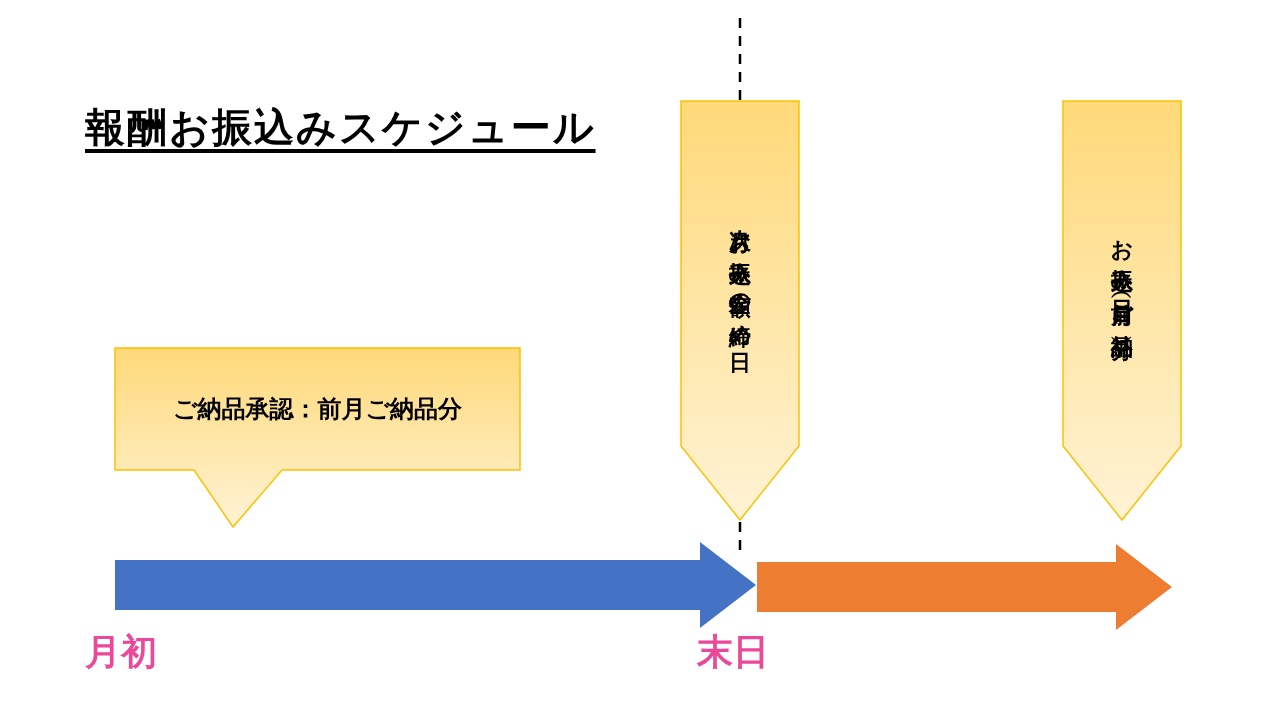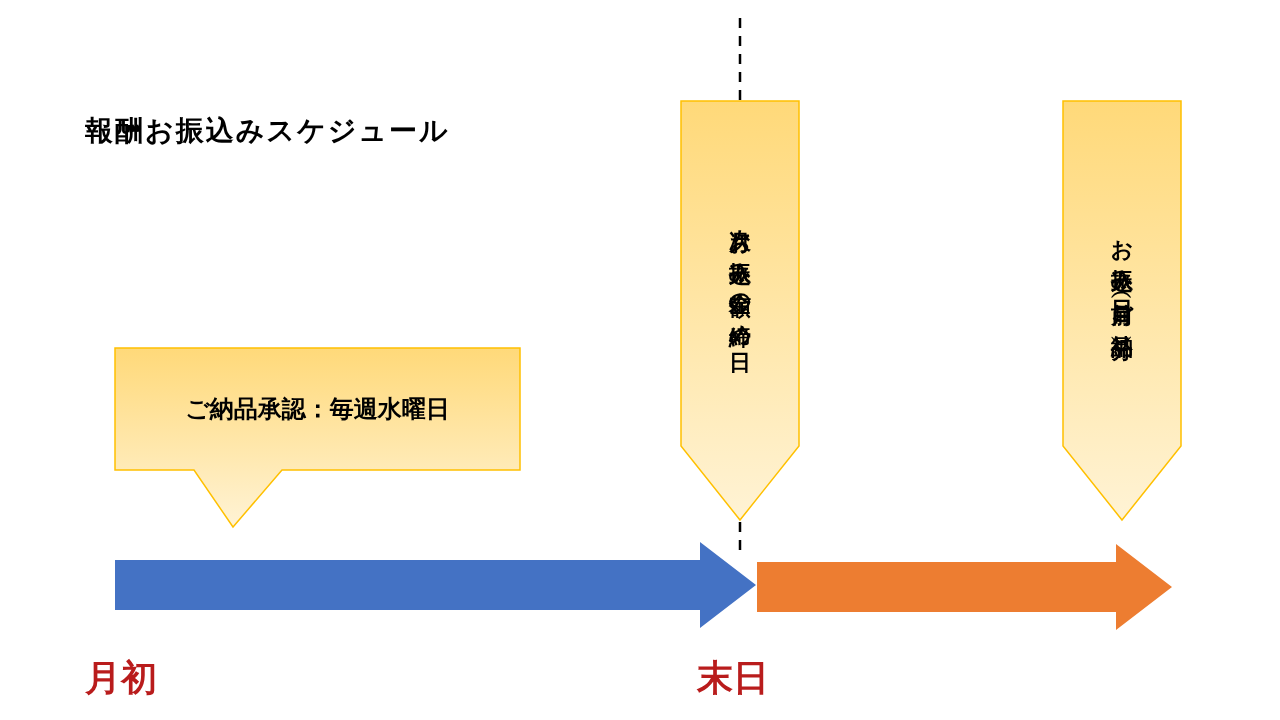--- a/index.html
+++ b/index.html
@@ -16,25 +16,26 @@
     overflow: hidden;
   }
   .layer {
     position: absolute;
     left: 0;
     top: 0;
   }
   .slide-title {
     position: absolute;
     left: 85px;
-    top: 112px;
-    font-size: 28px;
+    top: 100px;
+    font-size: 40px;
     font-weight: 700;
     letter-spacing: 2px;
     color: #000000;
+    text-decoration: underline;
     text-underline-offset: 8px;
     white-space: nowrap;
   }
   .bubble-label {
     position: absolute;
     left: 115px;
     top: 348px;
     width: 405px;
     height: 122px;
     display: flex;
@@ -60,24 +61,24 @@
     font-size: 22px;
     font-weight: 700;
     letter-spacing: 2px;
     color: #000000;
     white-space: nowrap;
   }
   .varrow-label.first  { left: 680px; }
   .varrow-label.second { left: 1062px; }
   .axis-label {
     position: absolute;
-    top: 654px;
+    top: 628px;
     font-size: 36px;
     font-weight: 700;
-    color: #b91c1c;
+    color: #ec4899;
     white-space: nowrap;
   }
   .axis-label.start  { left: 85px; }
   .axis-label.middle { left: 697px; }
   .axis-label.end    { left: 1037px; }
 </style>
 </head>
 <body>
 
 <div class="stage">
@@ -98,21 +99,21 @@
 
     <path d="M115,348 H520 V470 H282 L233,527 L194,470 H115 Z" fill="url(#goldGrad)" stroke-width="1.5" stroke="#FFC000"></path>
 
     <path d="M681,101 H799 V446 L740,520 L681,446 Z" fill="url(#goldGrad)" stroke-width="1.5" stroke="#FFC000"></path>
 
     <path d="M1063,101 H1181 V446 L1122,520 L1063,446 Z" fill="url(#goldGrad)" stroke-width="1.5" stroke="#FFC000"></path>
   </svg>
 
   <div class="slide-title">報酬お振込みスケジュール</div>
 
-  <div class="bubble-label">ご納品承認：毎週水曜日</div>
+  <div class="bubble-label">ご納品承認：前月ご納品分</div>
 
   <div class="varrow-label first">
     <span>次月お振込み金額の締め日</span>
   </div>
 
   <div class="varrow-label second">
     <span>お振込み日（前月ご納品分）</span>
   </div>
 
   <div class="axis-label start">月初</div>

